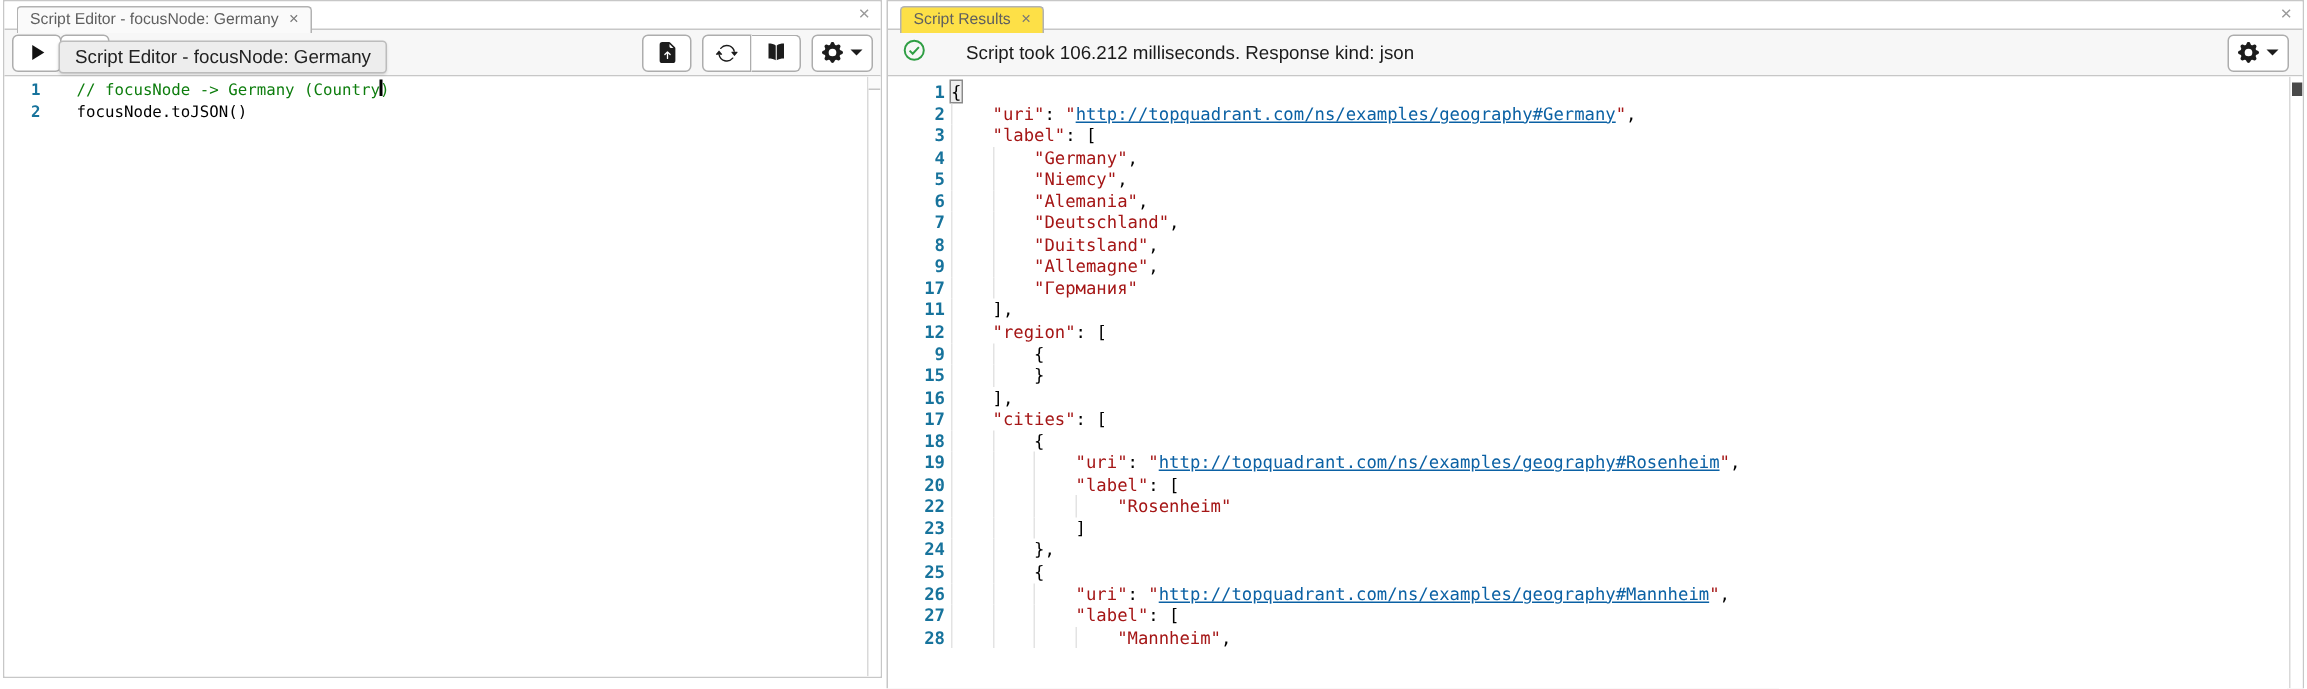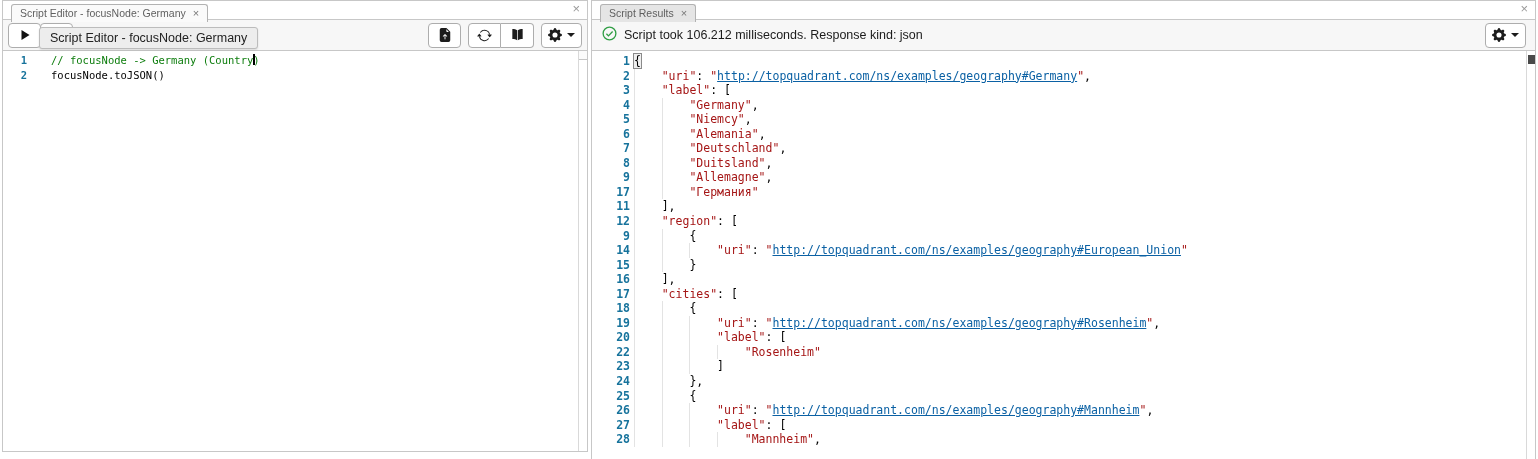--- a/index.html
+++ b/index.html
@@ -19,41 +19,41 @@
 
   .pane{position:absolute;top:0;border:1px solid var(--c-border);background:#fff;display:flex;flex-direction:column;}
   .pane-left{left:2px;width:586px;height:452px;justify-content:center;}
   .pane-right{left:591px;width:945px;height:460px;}
 
   
   .tabrow{position:relative;height:19px;flex:none;background:#fff;border-bottom:1px solid var(--c-border);}
   .tab{position:relative;top:2px;display:inline-flex;align-items:center;margin-left:8px;height:18px;
        padding:0 8px;border:1px solid #b2b2b2;border-bottom:none;border-radius:3px 3px 0 0;
        font-size:10.5px;color:#5f5f5f;background:#fafafa;cursor:default;z-index:2;}
-  .pane-right .tab{background:#e5e5e5;align-items:center;}
+  .pane-right .tab{background:#fde047;align-items:center;}
   .tab .tabx{margin-left:7px;color:#777;font-size:11px;line-height:1;}
   .panex{position:absolute;right:7px;top:1px;font-size:13px;color:#9a9a9a;line-height:13px;cursor:default;}
 
   
   .toolbar{position:relative;height:31px;flex:none;display:flex;align-items:center;
            background:var(--c-toolbar);border-bottom:1px solid var(--c-border);padding:0 5px;}
   .btn{display:inline-flex;align-items:center;justify-content:center;height:25px;min-width:33px;
        background:#fff;border:1px solid var(--c-btn-border);border-radius:4px;color:#1c1c1c;cursor:pointer;padding:0 6px;}
   .btn svg{display:block;}
   .btn-group{display:inline-flex;}
   .btn-group .btn{border-radius:0;border-left-width:0;}
   .btn-group .btn:first-child{border-radius:4px 0 0 4px;border-left-width:1px;}
   .btn-group .btn:last-child{border-radius:0 4px 4px 0;}
   .ml{margin-left:7px;}
   .spacer{flex:1;}
   .caret{width:0;height:0;margin-left:5px;border-left:4px solid transparent;border-right:4px solid transparent;border-top:4px solid #1c1c1c;}
   .hiddenbtn{position:absolute;left:37px;top:3px;width:28px;z-index:1;}
   .tooltip{position:absolute;left:36px;top:7px;z-index:3;background:#ededed;border:1px solid #bcbcbc;
            border-radius:3px;padding:3px 10px;font-size:12.5px;color:#222;white-space:nowrap;box-shadow:0 1px 2px rgba(0,0,0,.12);}
-  .statusline{display:flex;align-items:center;font-size:12.5px;color:#1b1b1b;padding-left:5px;}
+  .statusline{display:flex;align-items:center;font-size:12.5px;color:#1b1b1b;padding-left:5px;gap:20px;}
   .statusline svg{margin-right:7px;flex:none;}
 
   
   .editor{position:relative;flex:1;overflow:hidden;background:#fff;font-family:"DejaVu Sans Mono",monospace;}
   .lines{padding-top:2px;}
   .pane-left  .editor{font-size:10.5px;line-height:14.6px;}
   .pane-right .editor{font-size:11.5px;line-height:14.55px;}
   .line{display:flex;white-space:pre;}
   .ln{flex:none;text-align:right;color:var(--c-ln);font-weight:bold;}
   .pane-left  .ln{width:24px;}
@@ -185,21 +185,20 @@
           <div class="line"><span class="ln">4</span><span class="code"><span class="ind">    </span><span class="ind">    </span><span class="str">"Germany"</span>,</span></div>
           <div class="line"><span class="ln">5</span><span class="code"><span class="ind">    </span><span class="ind">    </span><span class="str">"Niemcy"</span>,</span></div>
           <div class="line"><span class="ln">6</span><span class="code"><span class="ind">    </span><span class="ind">    </span><span class="str">"Alemania"</span>,</span></div>
           <div class="line"><span class="ln">7</span><span class="code"><span class="ind">    </span><span class="ind">    </span><span class="str">"Deutschland"</span>,</span></div>
           <div class="line"><span class="ln">8</span><span class="code"><span class="ind">    </span><span class="ind">    </span><span class="str">"Duitsland"</span>,</span></div>
           <div class="line"><span class="ln">9</span><span class="code"><span class="ind">    </span><span class="ind">    </span><span class="str">"Allemagne"</span>,</span></div>
           <div class="line"><span class="ln">17</span><span class="code"><span class="ind">    </span><span class="ind">    </span><span class="str">"Германия"</span></span></div>
           <div class="line"><span class="ln">11</span><span class="code"><span class="ind">    </span>],</span></div>
           <div class="line"><span class="ln">12</span><span class="code"><span class="ind">    </span><span class="str">"region"</span>: [</span></div>
           <div class="line"><span class="ln">9</span><span class="code"><span class="ind">    </span><span class="ind">    </span>{</span></div>
-          <div class="line"><span class="ln">14</span><span class="code"><span class="ind">    </span><span class="ind">    </span><span class="ind">    </span><span class="str">"uri"</span>: <span class="str">"</span><span class="str lnk">http://topquadrant.com/ns/examples/geography#European_Union</span><span class="str">"</span></span></div>
           <div class="line"><span class="ln">15</span><span class="code"><span class="ind">    </span><span class="ind">    </span>}</span></div>
           <div class="line"><span class="ln">16</span><span class="code"><span class="ind">    </span>],</span></div>
           <div class="line"><span class="ln">17</span><span class="code"><span class="ind">    </span><span class="str">"cities"</span>: [</span></div>
           <div class="line"><span class="ln">18</span><span class="code"><span class="ind">    </span><span class="ind">    </span>{</span></div>
           <div class="line"><span class="ln">19</span><span class="code"><span class="ind">    </span><span class="ind">    </span><span class="ind">    </span><span class="str">"uri"</span>: <span class="str">"</span><span class="str lnk">http://topquadrant.com/ns/examples/geography#Rosenheim</span><span class="str">"</span>,</span></div>
           <div class="line"><span class="ln">20</span><span class="code"><span class="ind">    </span><span class="ind">    </span><span class="ind">    </span><span class="str">"label"</span>: [</span></div>
           <div class="line"><span class="ln">22</span><span class="code"><span class="ind">    </span><span class="ind">    </span><span class="ind">    </span><span class="ind">    </span><span class="str">"Rosenheim"</span></span></div>
           <div class="line"><span class="ln">23</span><span class="code"><span class="ind">    </span><span class="ind">    </span><span class="ind">    </span>]</span></div>
           <div class="line"><span class="ln">24</span><span class="code"><span class="ind">    </span><span class="ind">    </span>},</span></div>
           <div class="line"><span class="ln">25</span><span class="code"><span class="ind">    </span><span class="ind">    </span>{</span></div>

